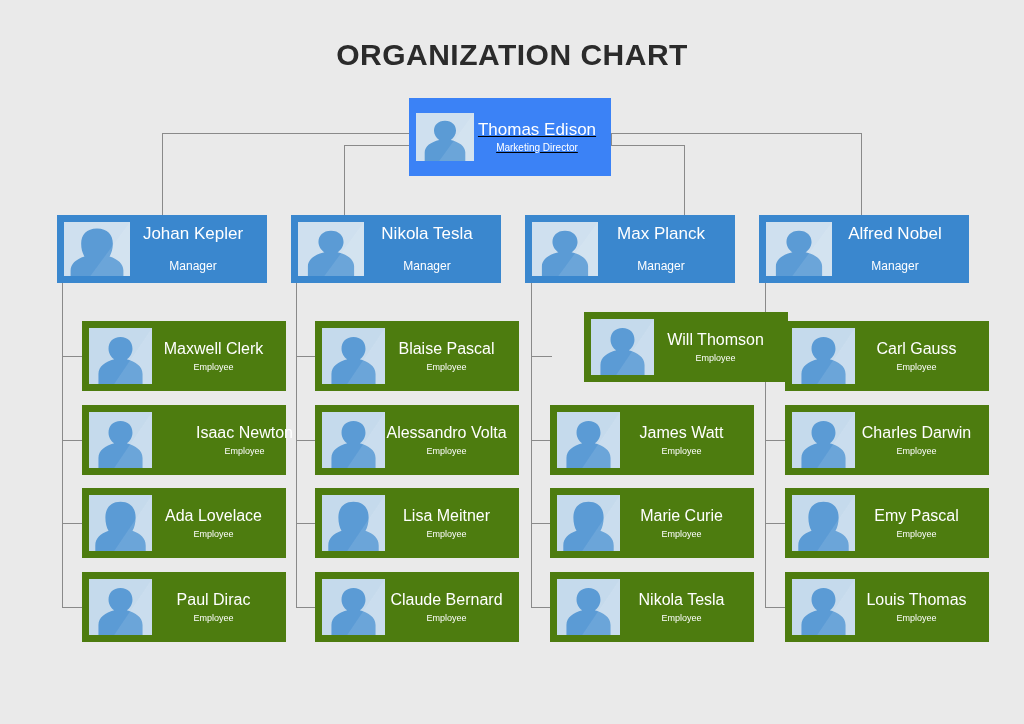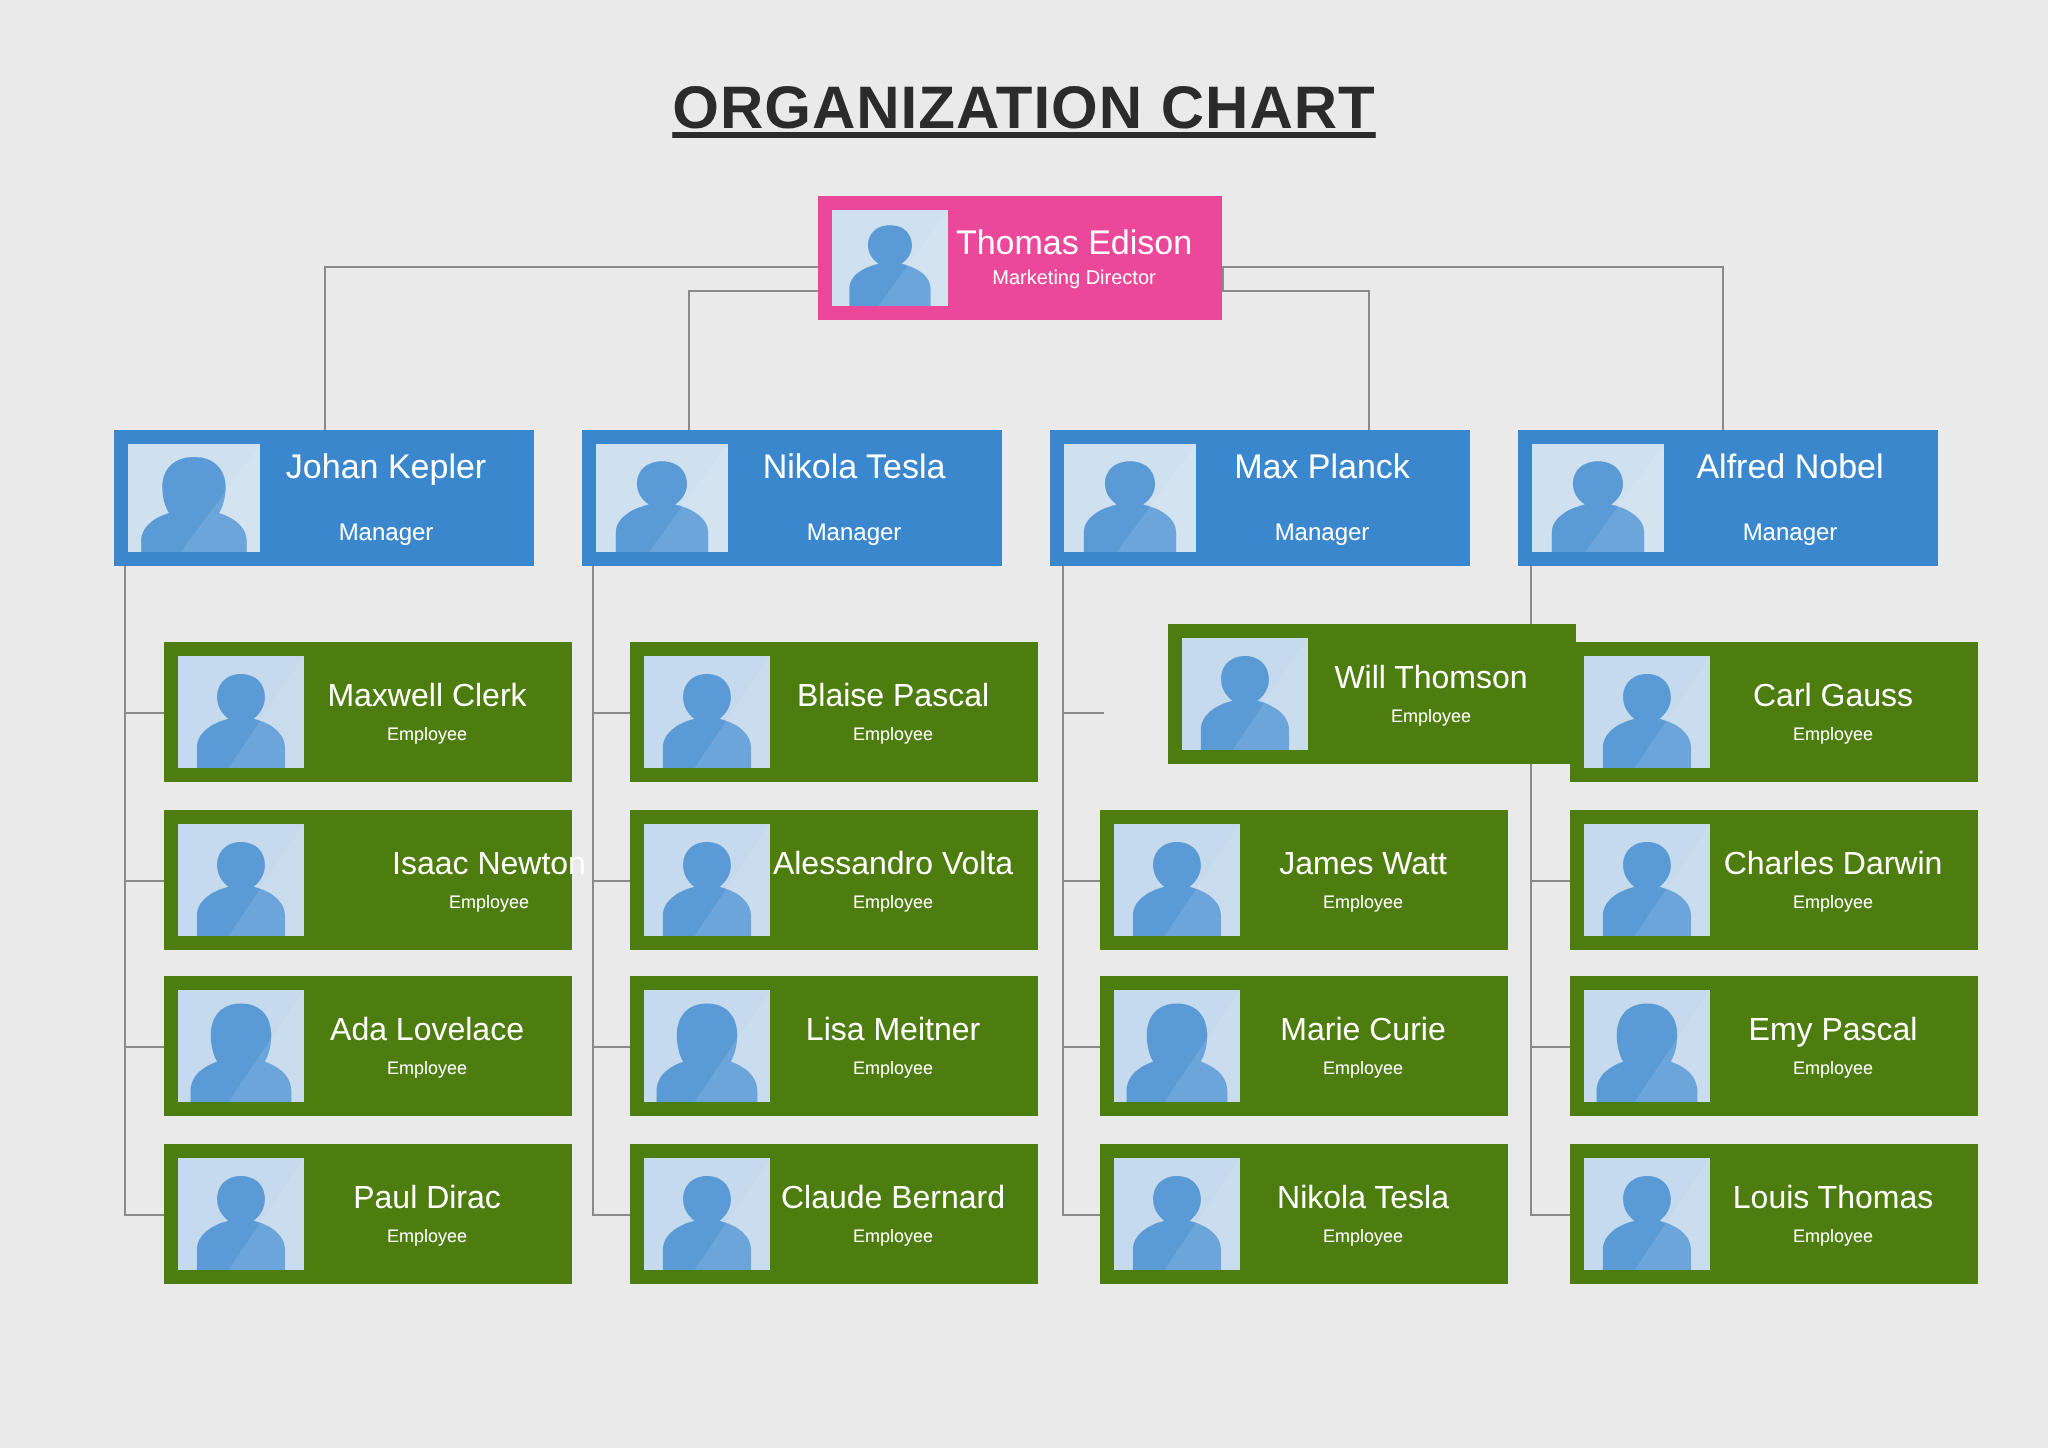--- a/index.html
+++ b/index.html
@@ -24,21 +24,20 @@
     position: absolute;
     top: 38px;
     left: 0;
     width: 1024px;
     text-align: center;
     font-size: 30px;
     font-weight: bold;
     letter-spacing: 0.5px;
     color: #2b2b2b;
     font-family: "Liberation Sans", sans-serif;
-    text-decoration: underline;
   }
 
   
   .line {
     position: absolute;
     background: #8a8a8a;
   }
   .line.h { height: 1px; }
   .line.v { width: 1px; }
 
@@ -65,24 +64,25 @@
     display: block;
     white-space: nowrap;
   }
   .node .role {
     display: block;
     white-space: nowrap;
   }
 
   
   .node.root {
-    background: #ec4899;
+    background: #3b82f6;
     width: 202px;
-    height: 62px;
+    height: 78px;
     padding: 7px;
+    text-decoration: underline;
   }
   .node.root .avatar { width: 58px; height: 48px; }
   .node.root .name { font-size: 17px; }
   .node.root .role { font-size: 10px; margin-top: 2px; }
 
   
   .node.manager {
     background: #3a87ce;
     width: 210px;
     height: 68px;

